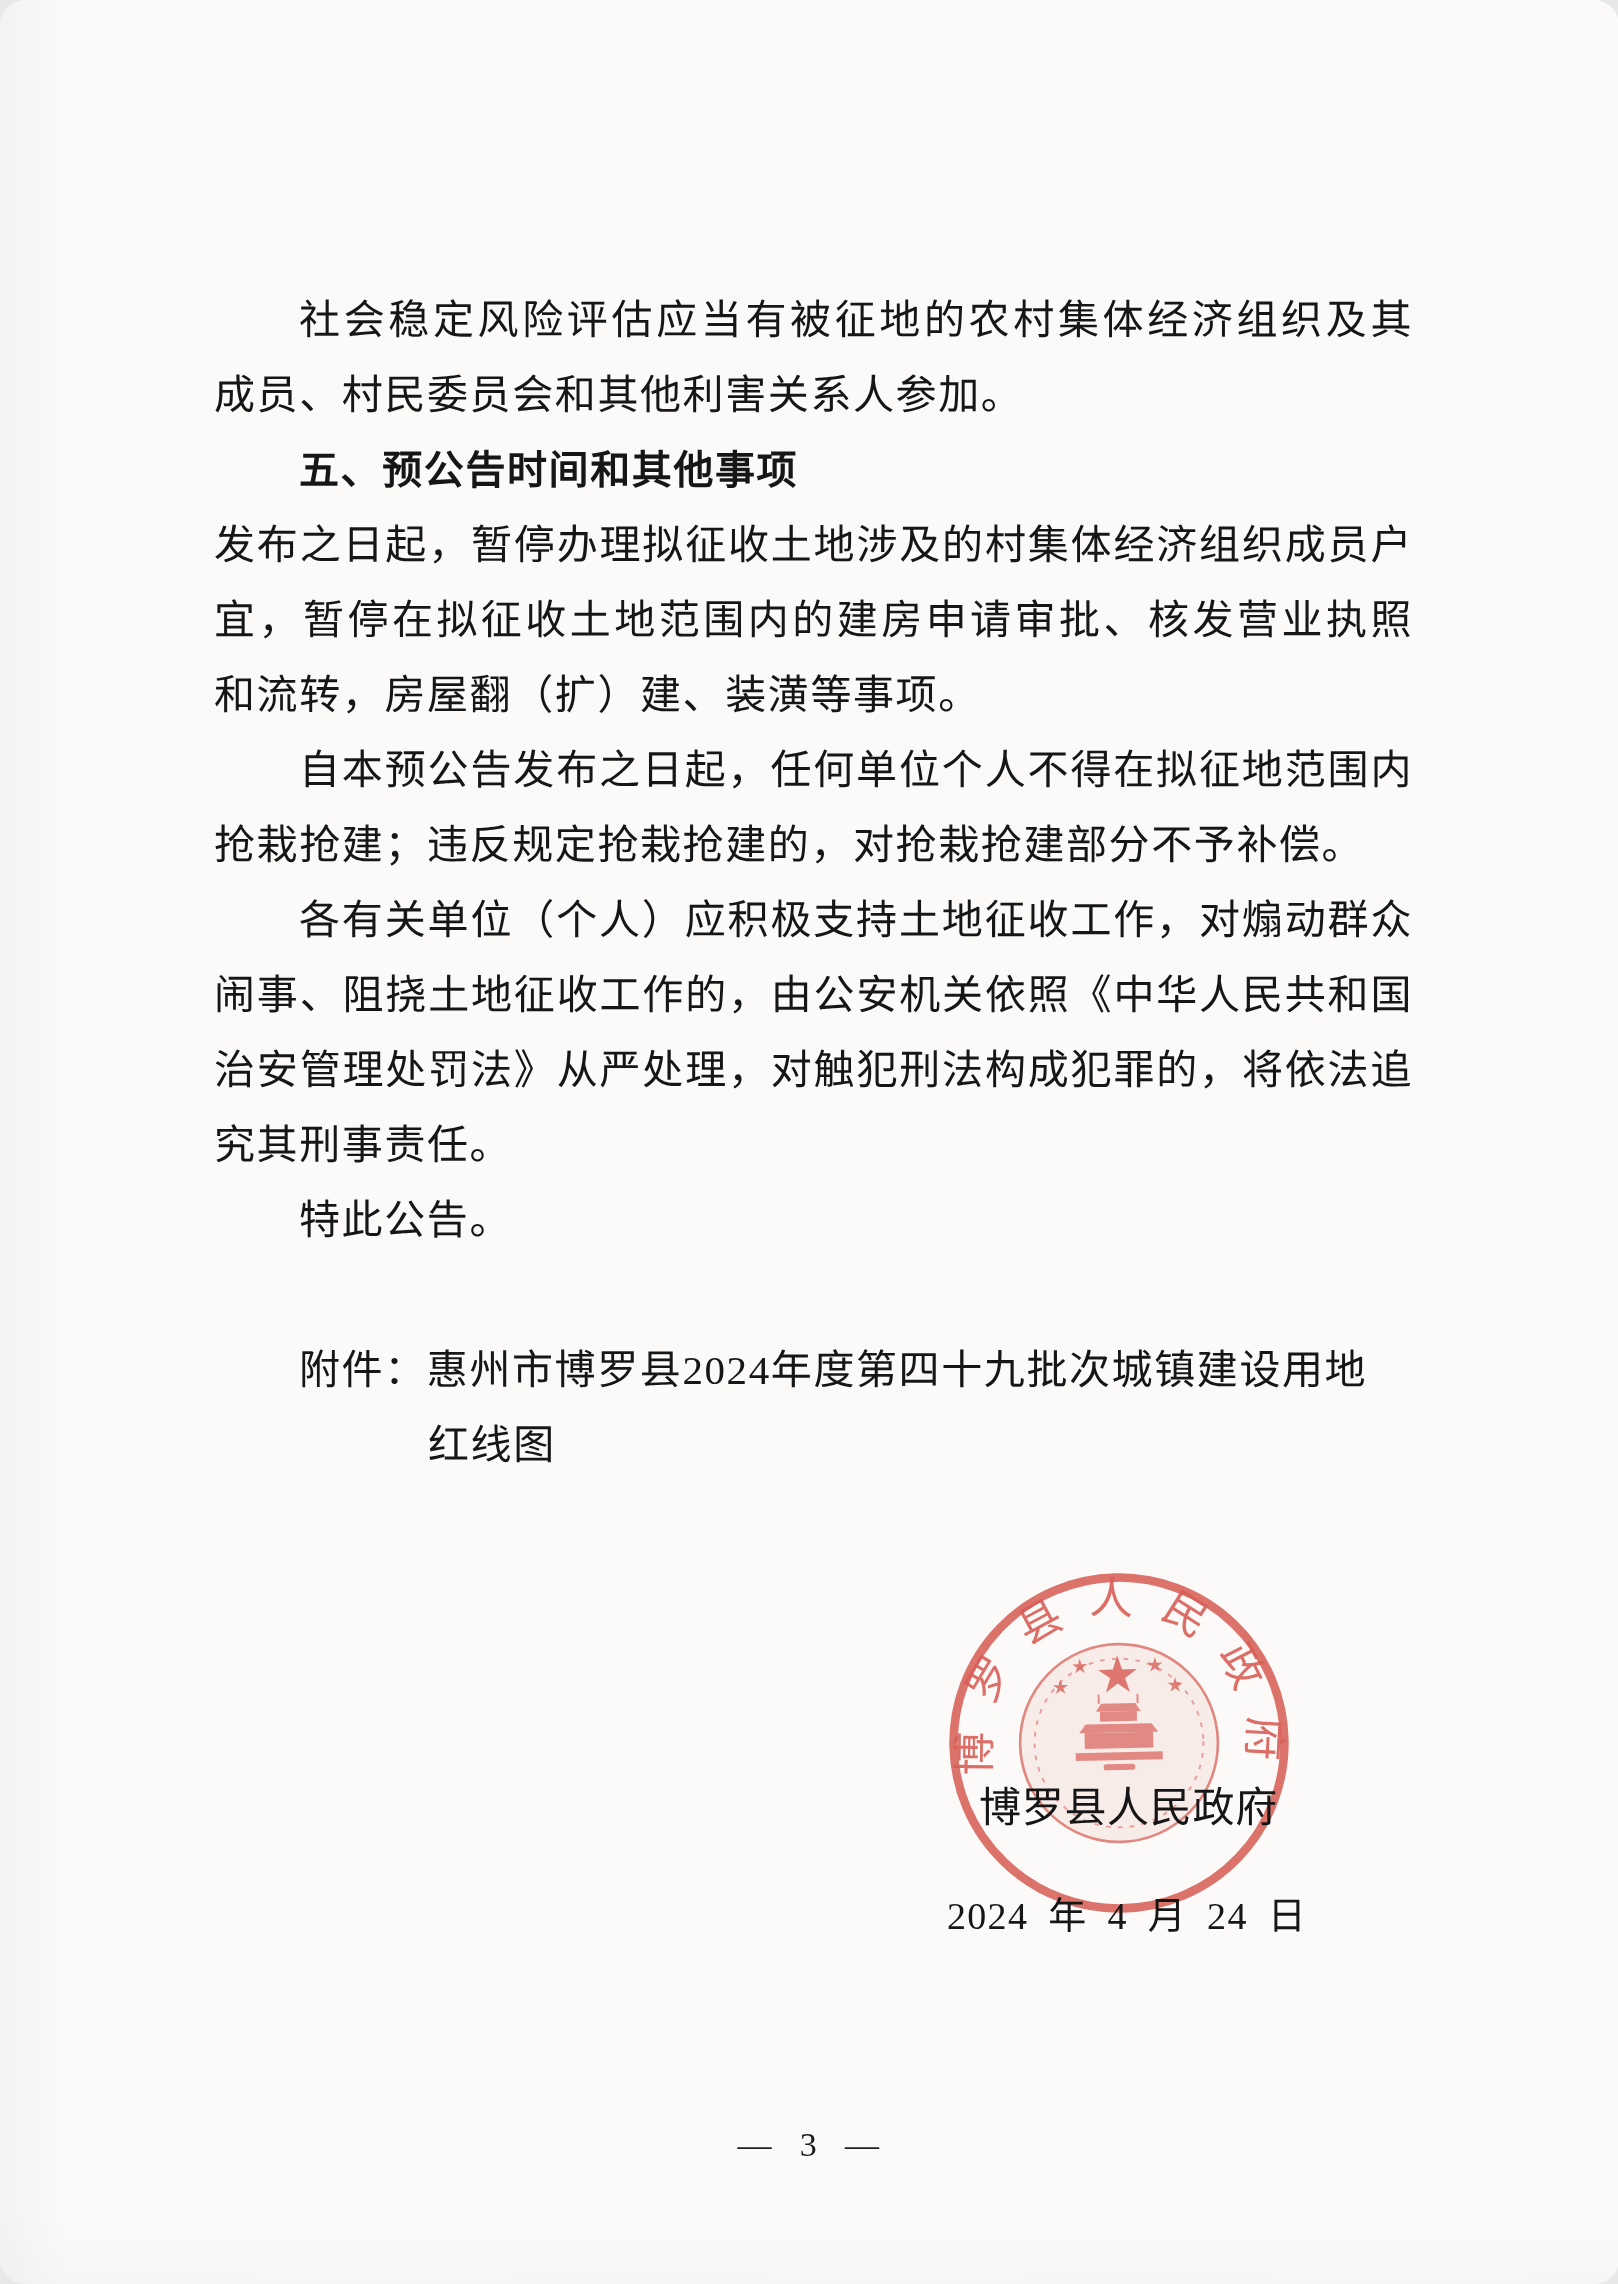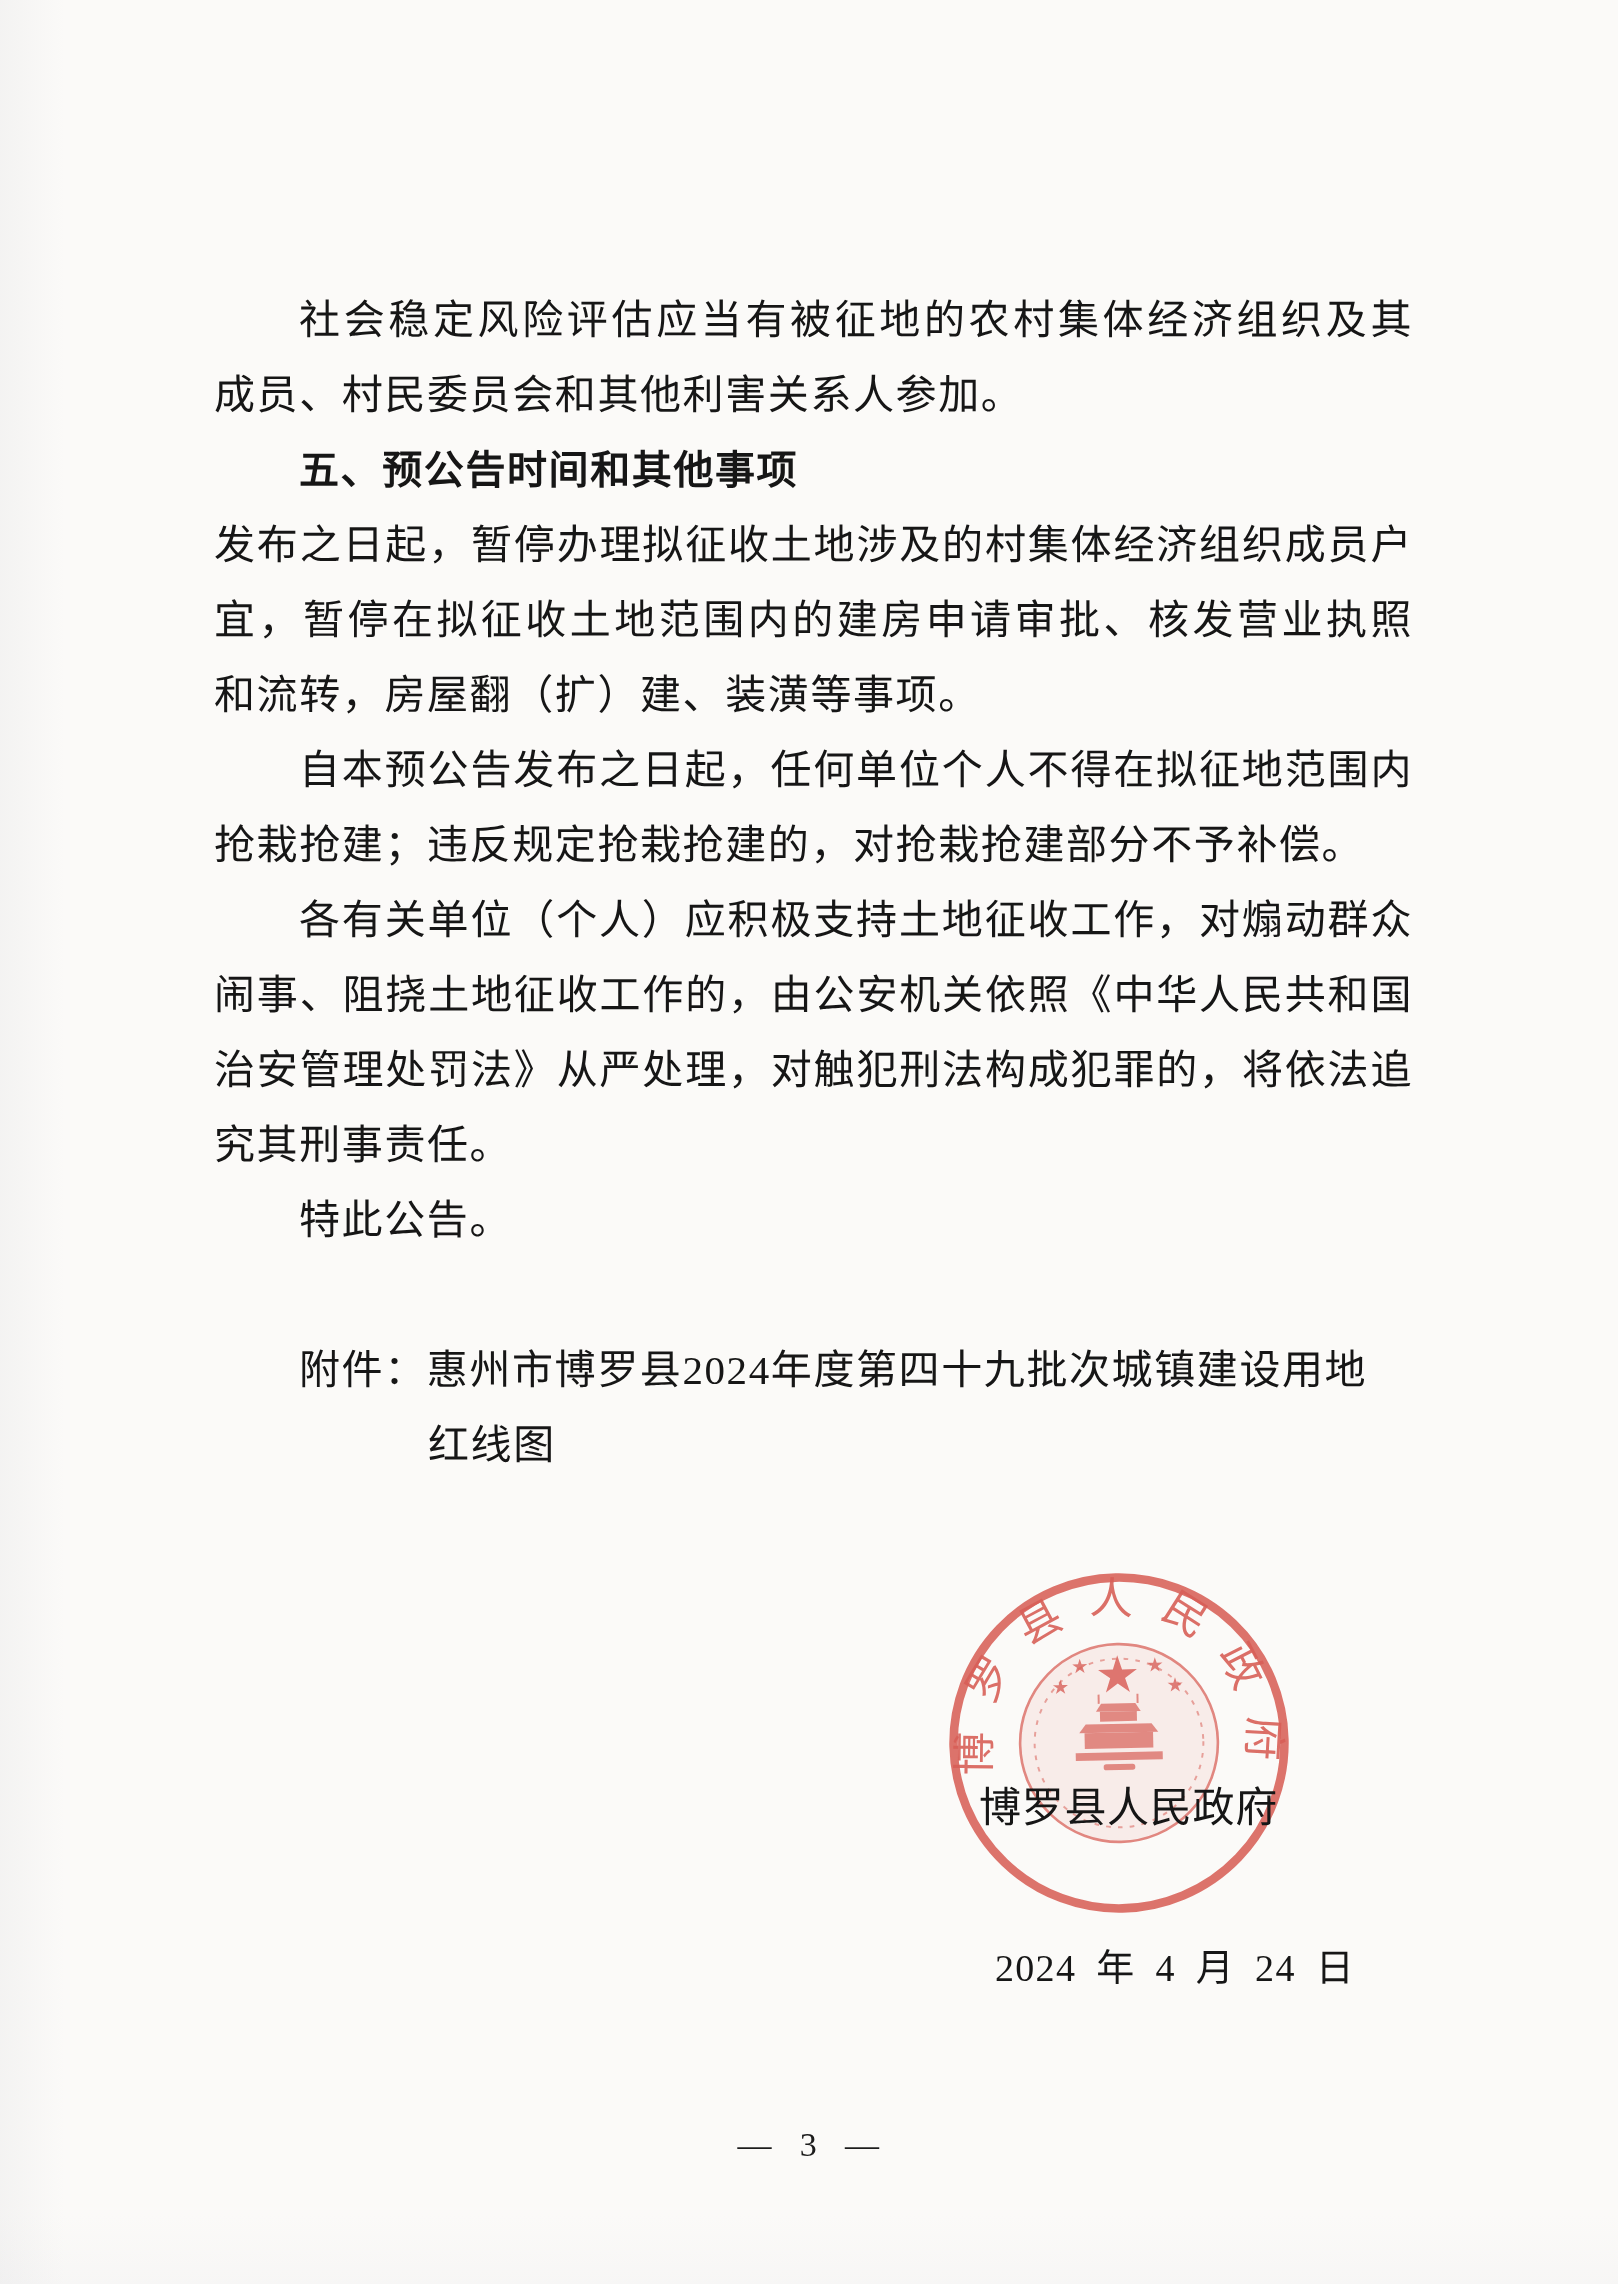--- a/index.html
+++ b/index.html
@@ -8,20 +8,21 @@
     background: #e8e8e8;
   }
   .page {
     position: relative;
     width: 1619px;
     height: 2284px;
     background: #fbfaf8;
     overflow: hidden;
     font-family: "Liberation Serif", "DejaVu Serif", serif;
     color: #161616;
+    border-radius: 25px;
   }
   
   .page::before {
     content: "";
     position: absolute;
     inset: 0;
     background: linear-gradient(90deg, rgba(210,210,215,0.18) 0%, rgba(255,255,255,0) 4%),
                 linear-gradient(0deg, rgba(235,235,238,0.25) 0%, rgba(255,255,255,0) 3%);
     pointer-events: none;
   }
@@ -60,28 +61,27 @@
     top: 1787px;
     z-index: 3;
     font-size: 42px;
     letter-spacing: 0.7px;
     line-height: 42px;
     white-space: nowrap;
   }
   .sig-date {
     position: absolute;
     left: 947px;
-    top: 1948px;
+    top: 1896px;
     z-index: 3;
     font-size: 38px;
     line-height: 40px;
     word-spacing: 9.2px;
     letter-spacing: 1.3px;
     white-space: nowrap;
-    margin-left: 48px;
   }
 
   
   .seal {
     position: absolute;
     left: 945px;
     top: 1569px;
     width: 348px;
     height: 348px;
     z-index: 1;

